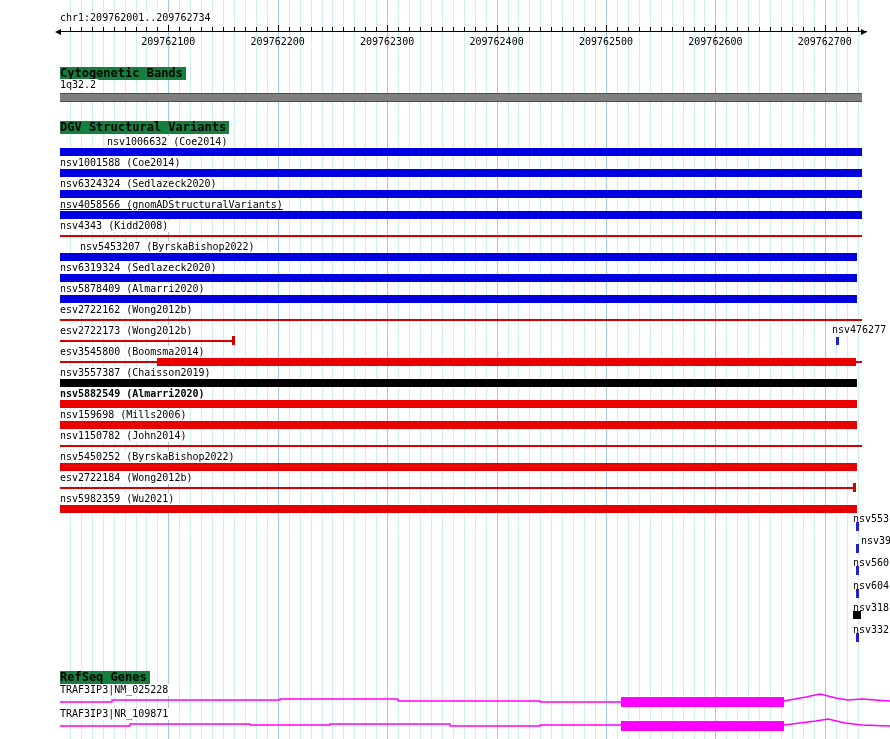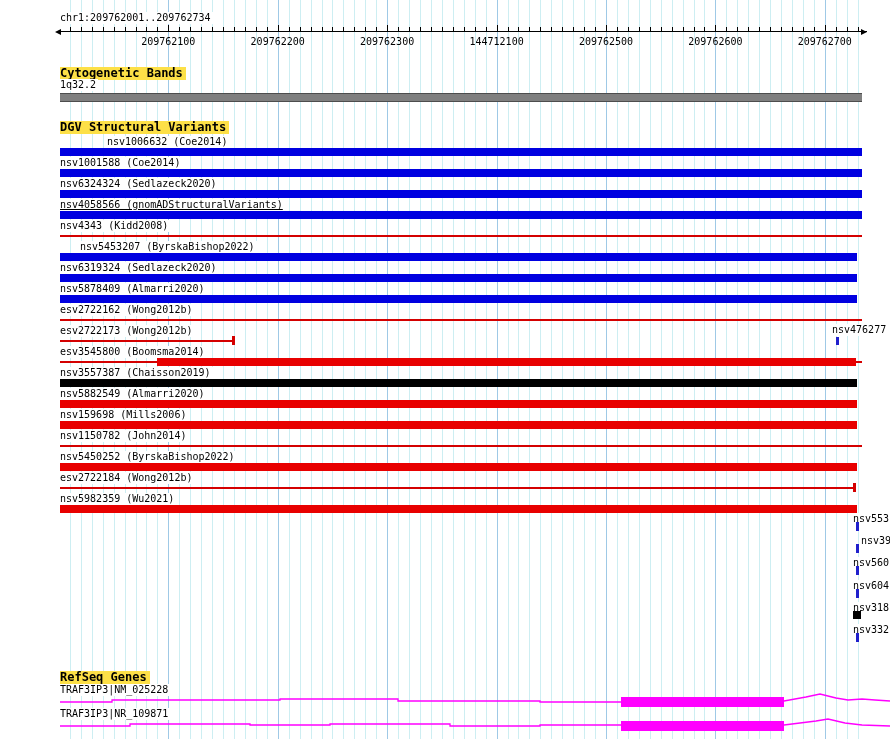--- a/index.html
+++ b/index.html
@@ -2,21 +2,21 @@
 <html><head>
 <meta charset="utf-8">
 <style>
   html,body{margin:0;padding:0;background:#fff;}
   #screen{position:relative;width:890px;height:739px;overflow:hidden;background:#ffffff;
           font-family:"DejaVu Sans Mono",monospace;}
   .gridline{position:absolute;top:0;width:1px;height:739px;}
   .lbl{position:absolute;font:10px/12px "DejaVu Sans Mono",monospace;color:#000;
        background:#fff;white-space:nowrap;padding-right:2px;}
   .hdr{position:absolute;font:bold 12px/13px "DejaVu Sans Mono",monospace;color:#000;
-       background:#fde047;white-space:nowrap;padding-right:3px;}
+       background:#15803d;white-space:nowrap;padding-right:3px;}
   .bar{position:absolute;}
   .ruler-line{position:absolute;height:1px;background:#000;}
   .ruler-tick{position:absolute;width:1px;background:#000;}
   .tick-label{position:absolute;font:10px/12px "DejaVu Sans Mono",monospace;color:#000;
               transform:translateX(-50%);background:transparent;white-space:nowrap;}
   .arrow{position:absolute;width:0;height:0;border-top:3px solid transparent;border-bottom:3px solid transparent;}
   .arrow.left{border-right:6px solid #000;}
   .arrow.right{border-left:6px solid #000;}
   svg{position:absolute;left:0;top:0;}
 </style>
@@ -174,21 +174,21 @@
       <div class="ruler-tick" style="left: 792px; top: 27px; height: 5px;"></div>
       <div class="ruler-tick" style="left: 802.9px; top: 27px; height: 5px;"></div>
       <div class="ruler-tick" style="left: 813.9px; top: 27px; height: 5px;"></div>
       <div class="ruler-tick" style="left: 824.8px; top: 25px; height: 7px;"></div>
       <div class="ruler-tick" style="left: 835.7px; top: 27px; height: 5px;"></div>
       <div class="ruler-tick" style="left: 846.7px; top: 27px; height: 5px;"></div>
       <div class="ruler-tick" style="left: 857.6px; top: 27px; height: 5px;"></div>
       <div class="tick-label" style="left: 168.3px; top: 36px;">209762100</div>
       <div class="tick-label" style="left: 277.7px; top: 36px;">209762200</div>
       <div class="tick-label" style="left: 387.1px; top: 36px;">209762300</div>
-      <div class="tick-label" style="left: 496.6px; top: 36px;">144712100</div>
+      <div class="tick-label" style="left: 496.6px; top: 36px;">209762400</div>
       <div class="tick-label" style="left: 606px; top: 36px;">209762500</div>
       <div class="tick-label" style="left: 715.4px; top: 36px;">209762600</div>
       <div class="tick-label" style="left: 824.8px; top: 36px;">209762700</div>
     </div>
 
   <div class="hdr" id="cyto-header" style="left: 60px; top: 67px;">Cytogenetic Bands</div>
   <div class="lbl" id="cyto-band-label" style="left: 60px; top: 79px;">1q32.2</div>
   <div class="bar" id="cyto-band-bar" style="left: 60px; top: 93px; width: 802px; height: 7px; background: rgb(127, 127, 127); border-top: 1px solid rgb(77, 77, 77); border-bottom: 1px solid rgb(77, 77, 77);"></div>
 
   <div class="hdr" id="dgv-header" style="left: 60px; top: 121px;">DGV Structural Variants</div>
@@ -213,21 +213,21 @@
       <div class="bar" style="left: 60px; top: 319px; width: 802px; height: 2px; background: rgb(212, 0, 0);"></div>
       <div class="lbl" style="left: 60px; top: 325px;">esv2722173 (Wong2012b)</div>
       <div class="bar" style="left: 60px; top: 340px; width: 172px; height: 2px; background: rgb(212, 0, 0);"></div>
       <div class="bar" style="left: 232px; top: 336px; width: 3px; height: 9px; background: rgb(212, 0, 0);"></div>
       <div class="lbl" style="left: 60px; top: 346px;">esv3545800 (Boomsma2014)</div>
       <div class="bar" style="left: 60px; top: 361px; width: 97px; height: 2px; background: rgb(212, 0, 0);"></div>
       <div class="bar" style="left: 157px; top: 358px; width: 699px; height: 8px; background: rgb(232, 0, 0);"></div>
       <div class="bar" style="left: 856px; top: 361px; width: 6px; height: 2px; background: rgb(212, 0, 0);"></div>
       <div class="lbl" style="left: 60px; top: 367px;">nsv3557387 (Chaisson2019)</div>
       <div class="bar" style="left: 60px; top: 379px; width: 797px; height: 8px; background: rgb(0, 0, 0);"></div>
-      <div class="lbl" style="left: 60px; top: 388px;">nsv5882549 (Almarri2020)</div>
+      <div class="lbl" style="left: 60px; top: 388px; font-weight: bold;">nsv5882549 (Almarri2020)</div>
       <div class="bar" style="left: 60px; top: 400px; width: 797px; height: 8px; background: rgb(232, 0, 0);"></div>
       <div class="lbl" style="left: 60px; top: 409px;">nsv159698 (Mills2006)</div>
       <div class="bar" style="left: 60px; top: 421px; width: 797px; height: 8px; background: rgb(232, 0, 0);"></div>
       <div class="lbl" style="left: 60px; top: 430px;">nsv1150782 (John2014)</div>
       <div class="bar" style="left: 60px; top: 445px; width: 802px; height: 2px; background: rgb(212, 0, 0);"></div>
       <div class="lbl" style="left: 60px; top: 451px;">nsv5450252 (ByrskaBishop2022)</div>
       <div class="bar" style="left: 60px; top: 463px; width: 797px; height: 8px; background: rgb(232, 0, 0);"></div>
       <div class="lbl" style="left: 60px; top: 472px;">esv2722184 (Wong2012b)</div>
       <div class="bar" style="left: 60px; top: 487px; width: 793px; height: 2px; background: rgb(212, 0, 0);"></div>
       <div class="bar" style="left: 853px; top: 483px; width: 3px; height: 9px; background: rgb(212, 0, 0);"></div>

